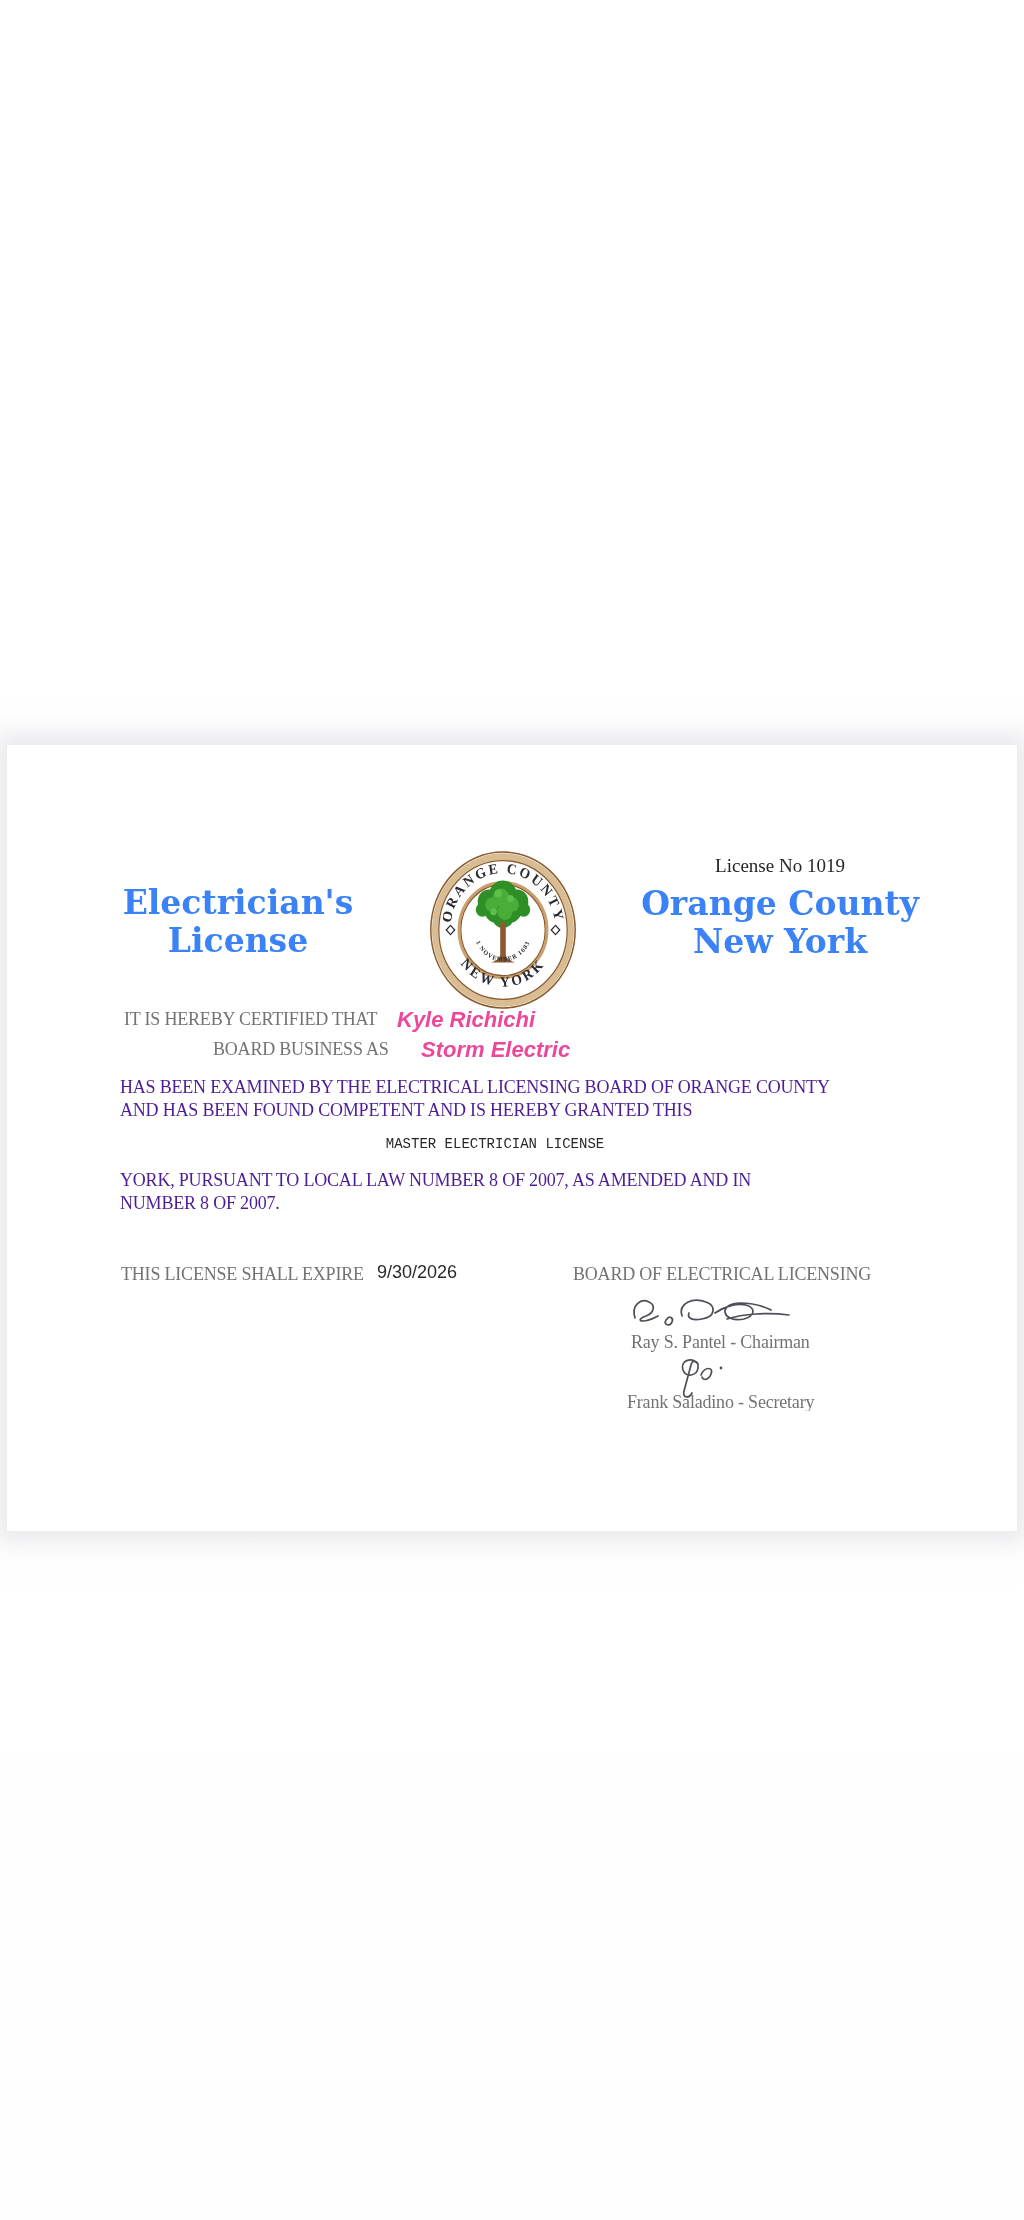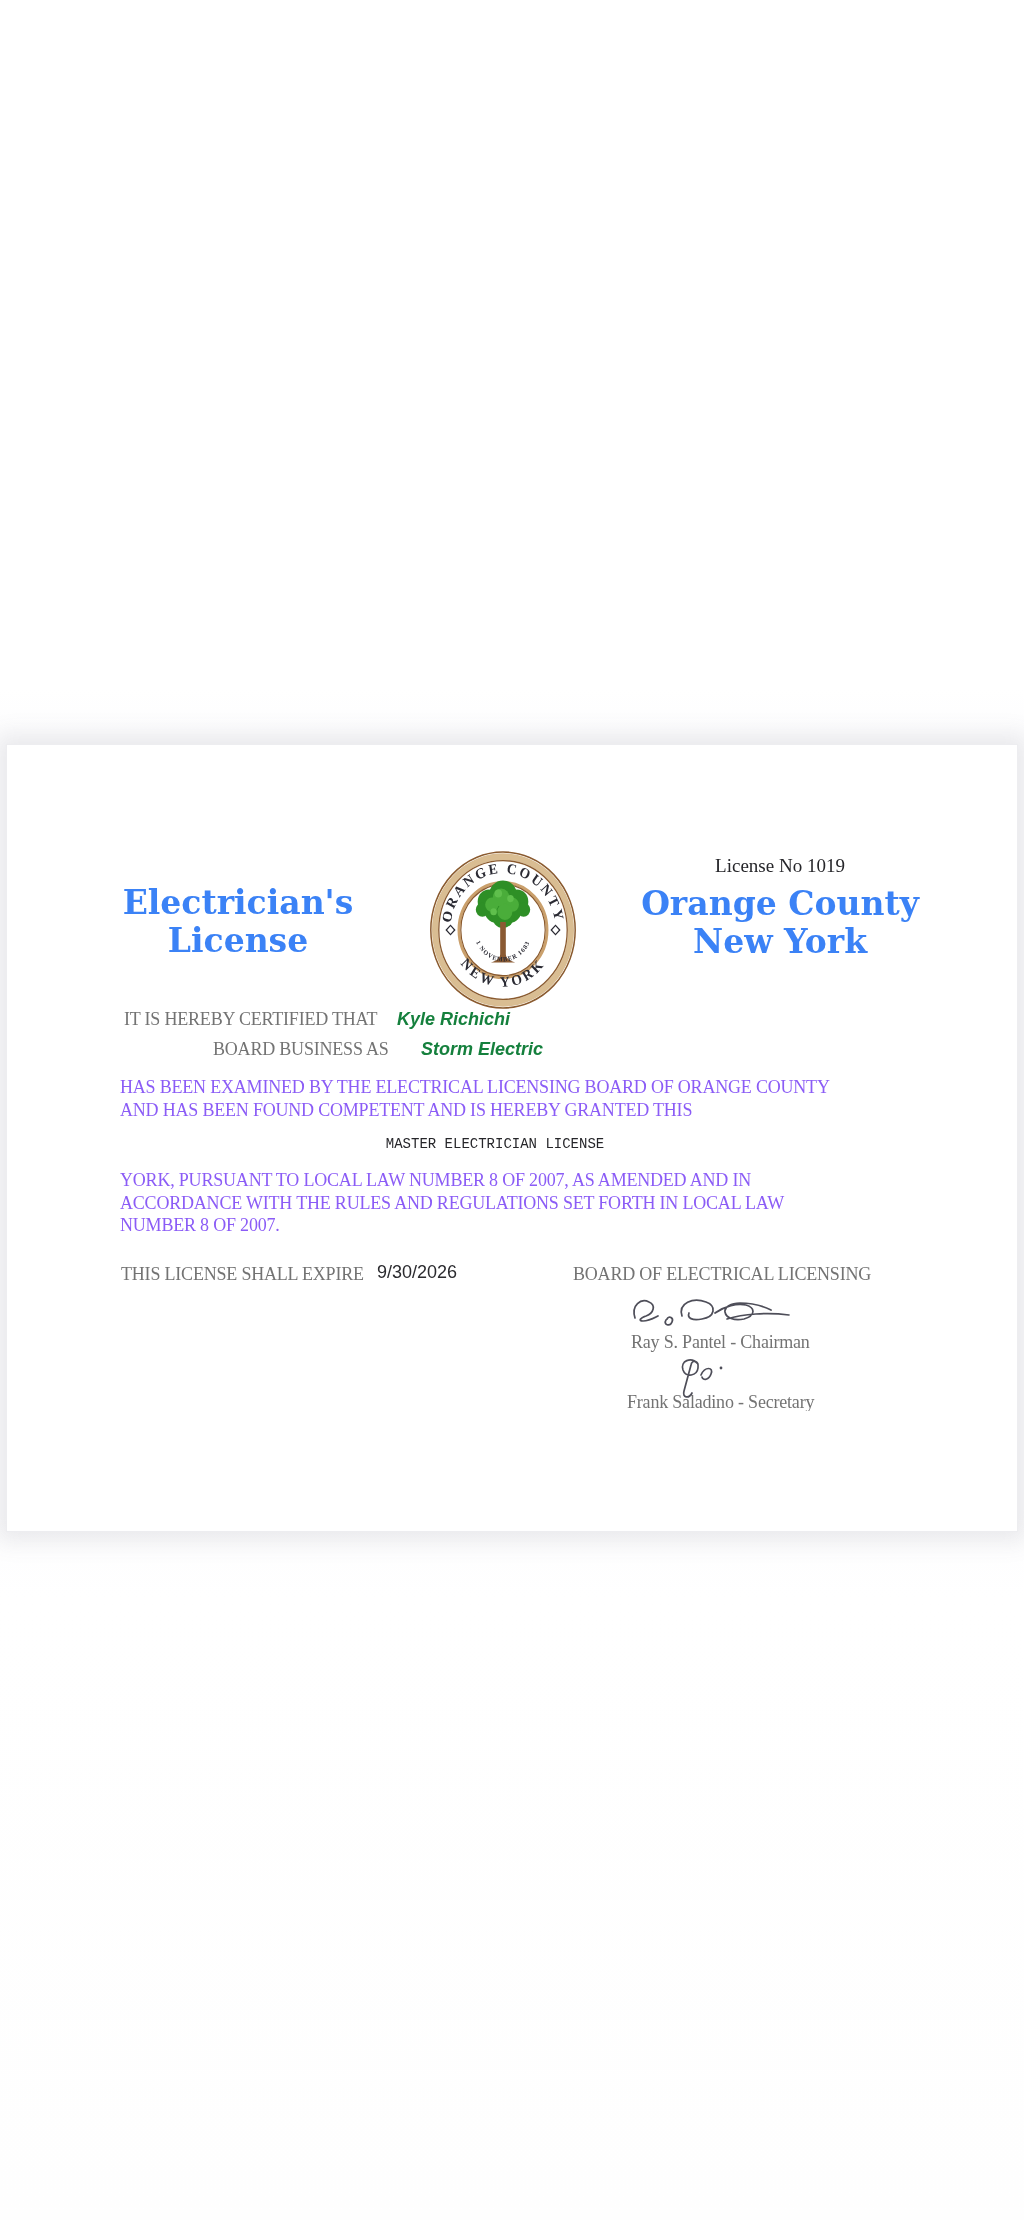--- a/index.html
+++ b/index.html
@@ -2,32 +2,32 @@
 <html><head>
 <meta charset="utf-8">
 <style>
   html,body{margin:0;padding:0;background:#ffffff;}
   .stage{position:relative;width:1024px;height:2220px;background:linear-gradient(#ffffff 0%,#ffffff 31%,#fdfdfe 33%,#fdfdfe 68%,#ffffff 72%,#fefefe 100%);overflow:hidden;font-family:"Liberation Serif",serif;}
   .card{position:absolute;left:6px;top:744px;width:1010px;height:786px;background:#ffffff;border:1px solid #ededf0;box-shadow:0 0 22px 9px rgba(90,90,105,0.13);}
   .scan{position:absolute;left:0;top:0;width:100%;height:666px;overflow:hidden;}
 
   .blackletter{font-family:"DejaVu Serif",serif;font-weight:bold;color:#3b82f6;}
   .serifline{position:absolute;font-family:"Liberation Serif",serif;font-size:18px;line-height:22px;color:#737373;letter-spacing:-0.2px;white-space:nowrap;}
-  .namefont{position:absolute;font-family:"Liberation Sans",sans-serif;font-weight:bold;font-style:italic;font-size:18px;line-height:21px;color:#15803d;white-space:nowrap;}
+  .namefont{position:absolute;font-family:"Liberation Sans",sans-serif;font-weight:bold;font-style:italic;font-size:22px;line-height:21px;color:#ec4899;white-space:nowrap;}
   .datefont{position:absolute;font-family:"Liberation Sans",sans-serif;font-size:18px;line-height:22px;color:#2a2a2e;white-space:nowrap;}
 
   .title-left{position:absolute;left:76px;top:139px;width:310px;text-align:center;font-size:33px;line-height:38px;}
   .right-block{position:absolute;left:628px;top:110px;width:290px;text-align:center;}
   .license-no{font-family:"Liberation Serif",serif;font-size:19px;line-height:22px;color:#26262a;}
   .title-right{margin-top:8px;font-size:33px;line-height:38px;}
 
   .seal{position:absolute;left:421px;top:104px;width:150px;height:162px;}
 
   .para{position:absolute;white-space:nowrap;}
-  .para div{font-family:"Liberation Serif",serif;font-size:18px;line-height:22.5px;color:#8b5cf6;letter-spacing:-0.2px;}
+  .para div{font-family:"Liberation Serif",serif;font-size:18px;line-height:22.5px;color:#4c1d95;letter-spacing:-0.2px;}
   .master{position:absolute;left:113px;top:388px;width:750px;text-align:center;font-family:Liberation Mono, monospace;font-size:14px;line-height:22px;color:#26262a;}
 
   .sig{position:absolute;}
   .sig path{fill:none;stroke:#4e4e59;stroke-width:1.7;stroke-linecap:round;stroke-linejoin:round;}
 </style>
 </head>
 <body>
 
 <div class="stage">
   <div class="card">
@@ -103,21 +103,20 @@
 
       <div class="para" style="left:113px;top:331px;">
         <div>HAS BEEN EXAMINED BY THE ELECTRICAL LICENSING BOARD OF ORANGE COUNTY</div>
         <div>AND HAS BEEN FOUND COMPETENT AND IS HEREBY GRANTED THIS</div>
       </div>
 
       <div class="master">MASTER ELECTRICIAN LICENSE</div>
 
       <div class="para" style="left:113px;top:424px;">
         <div>YORK, PURSUANT TO LOCAL LAW NUMBER 8 OF 2007, AS AMENDED AND IN</div>
-        <div>ACCORDANCE WITH THE RULES AND REGULATIONS SET FORTH IN LOCAL LAW</div>
         <div>NUMBER 8 OF 2007.</div>
       </div>
 
       <div class="serifline" style="left:114px;top:518px;">THIS LICENSE SHALL EXPIRE</div>
       <div class="datefont" style="left:370px;top:516px;">9/30/2026</div>
       <div class="serifline" style="left:566px;top:518px;">BOARD OF ELECTRICAL LICENSING</div>
 
       <svg class="sig" style="left:620px;top:548px;" width="168" height="40" viewBox="0 0 168 40">
         <path d="M8 25 C4 12 14 5 22 9 C29 12 27 20 19 23 C13 25 11 28 16 28 C22 28 27 25 31 23"></path>
         <path d="M39 27 C36 32 43 34 45 29 C47 25 42 22 40 26"></path>

